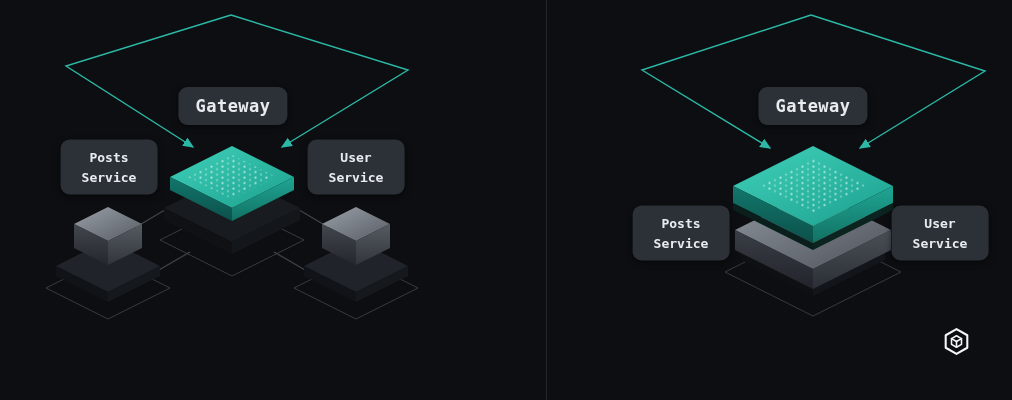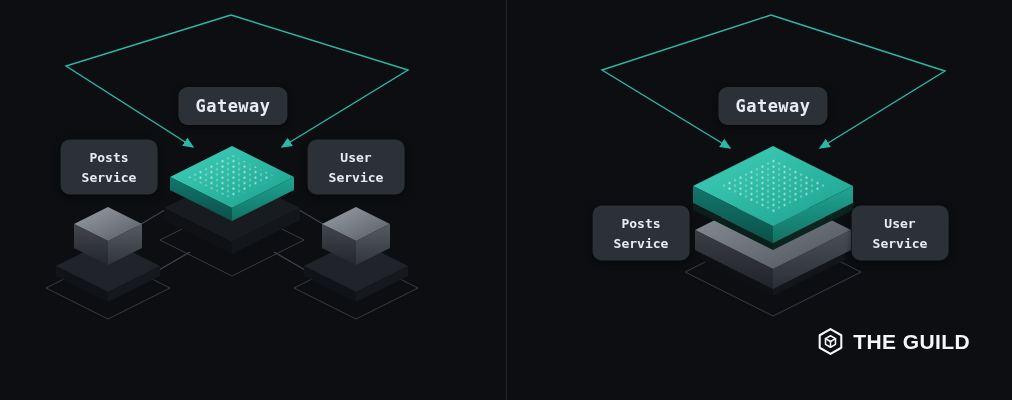--- a/index.html
+++ b/index.html
@@ -10,21 +10,21 @@
     --label-text:#e9ecef;
   }
   *{box-sizing:border-box;}
   html,body{margin:0;padding:0;}
   body{
     width:1012px;height:400px;
     background:var(--background);
     font-family:"DejaVu Sans Mono", monospace;
     overflow:hidden;position:relative;
   }
-  .stage{position:absolute;inset:0;display:flex;}
+  .stage{position:absolute;inset:0;display:flex;gap:40px;}
   .panel{position:relative;width:506px;height:400px;flex:0 0 506px;}
   .panel.right{border-left:1px solid var(--divider);}
   .art{position:absolute;inset:0;display:block;}
   .label{
     position:absolute;
     background:var(--label-bg);
     color:var(--label-text);
     border-radius:9px;
     text-align:center;
     transform:translate(-50%,-50%);
@@ -240,14 +240,13 @@
 </div>
 
 <div class="logo">
   <svg width="27" height="27" viewBox="0 0 26 26" fill="none" stroke="#f5f6f8" stroke-linejoin="round" stroke-linecap="round">
     <polygon points="13,1 23.4,7 23.4,19 13,25 2.6,19 2.6,7" stroke-width="2"></polygon>
     <polygon points="13,7.5 17.8,10.25 17.8,15.75 13,18.5 8.2,15.75 8.2,10.25" stroke-width="1.5"></polygon>
     <line x1="13" y1="13" x2="13" y2="18.5" stroke-width="1.5"></line>
     <line x1="13" y1="13" x2="8.2" y2="10.25" stroke-width="1.5"></line>
     <line x1="13" y1="13" x2="17.8" y2="10.25" stroke-width="1.5"></line>
   </svg>
-  <span class="logo-text">THE GUILD</span>
 </div>
 
 </body></html>

